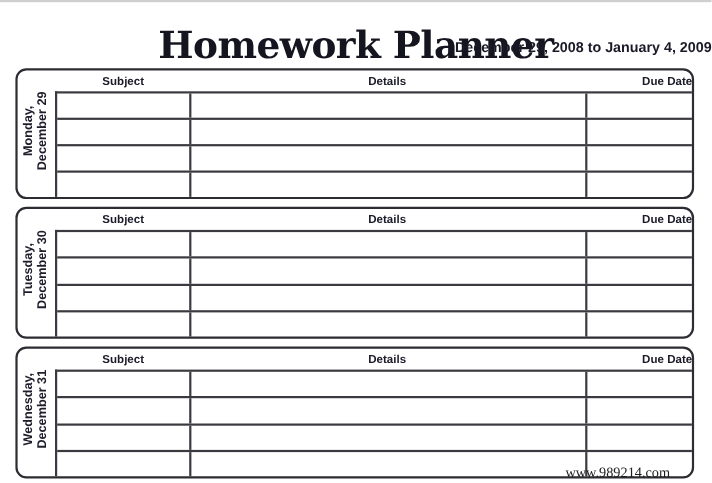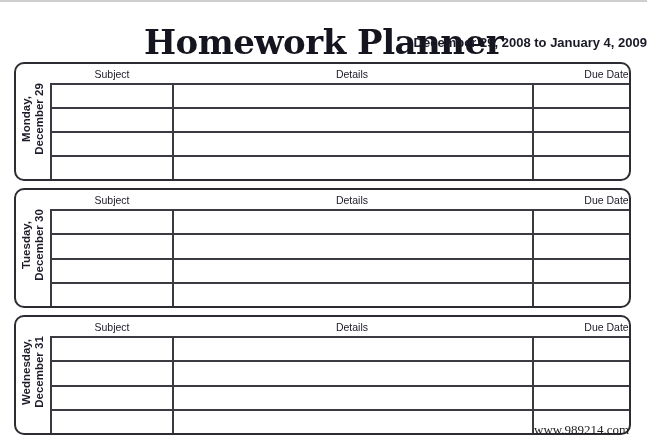--- a/index.html
+++ b/index.html
@@ -31,38 +31,38 @@
     display:flex;align-items:center;justify-content:center;
   }
   .day-label-rot{
     transform:rotate(-90deg) translateX(3px);transform-origin:center center;
     white-space:nowrap;text-align:center;
     font-weight:bold;font-size:11.5px;line-height:13px;color:#1d1d2b;
   }
   .day-label-rot span{display:block;}
   .col-header{
     position:absolute;top:4px;text-align:center;
-    font-weight:normal;font-size:10.5px;line-height:12px;color:#1a1a28;
+    font-weight:bold;font-size:10.5px;line-height:12px;color:#1a1a28;
   }
   .hdr-subject{left:34px;width:124px;}
   .hdr-details{left:158px;width:356px;text-align:center;}
   .hdr-due{left:541px;width:99px;}
   .grid{
     position:absolute;left:34px;top:19px;right:0;bottom:0;
     border-top:2px solid #3a3a40;border-left:2px solid #3a3a40;
     display:flex;flex-direction:column;
   }
   .row{flex:1;display:flex;}
   .row:not(:last-child){border-bottom:2px solid #3a3a40;}
   .cell{box-sizing:border-box;}
   .cell-subject{width:120px;}
   .cell-details{width:362px;border-left:2px solid #3a3a40;border-right:2px solid #3a3a40;}
   .cell-due{flex:1;}
   .watermark{
-    position:absolute;left:534px;top:422px;width:113px;
+    position:absolute;left:514px;top:422px;width:113px;
     font-family:"Liberation Serif",serif;font-size:13px;line-height:15px;color:#1c1c1c;
     white-space:nowrap;
   }
 </style>
 </head>
 <body>
 
 <div class="top-edge-line"></div>
 
 <h1 class="page-title">Homework Planner</h1>

